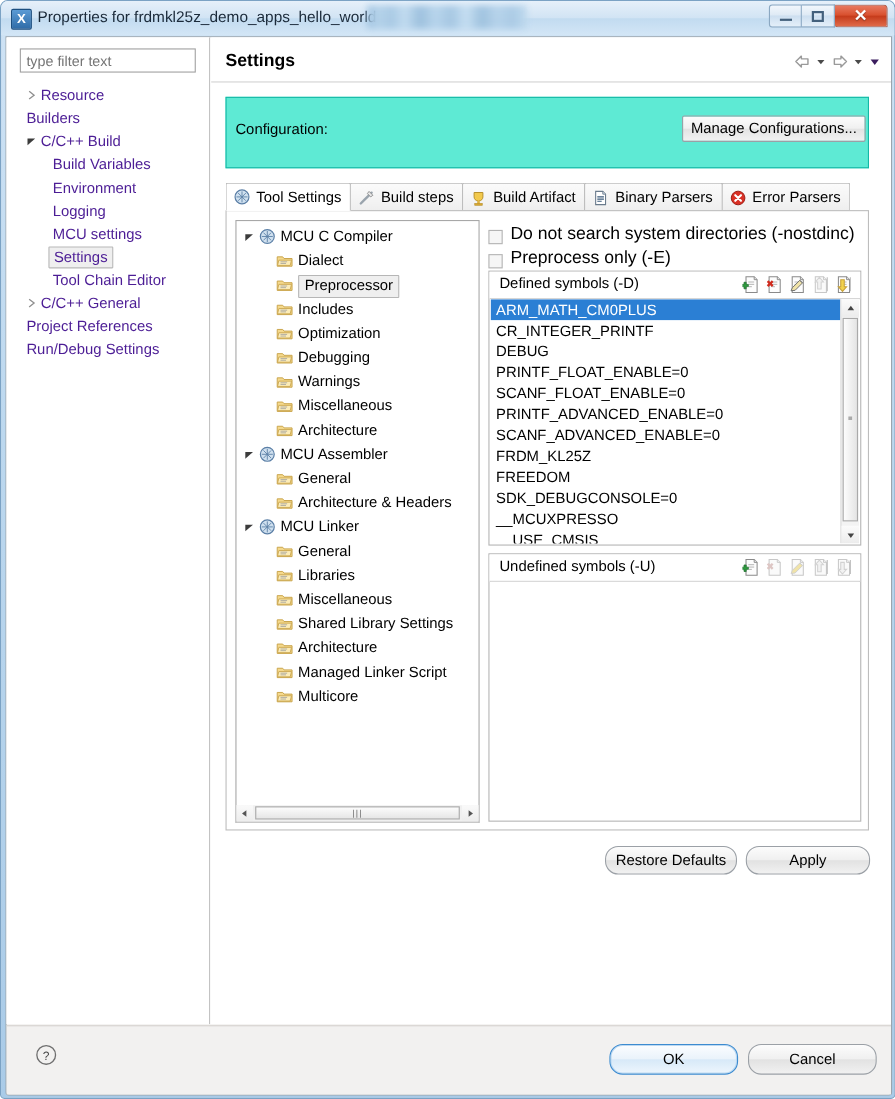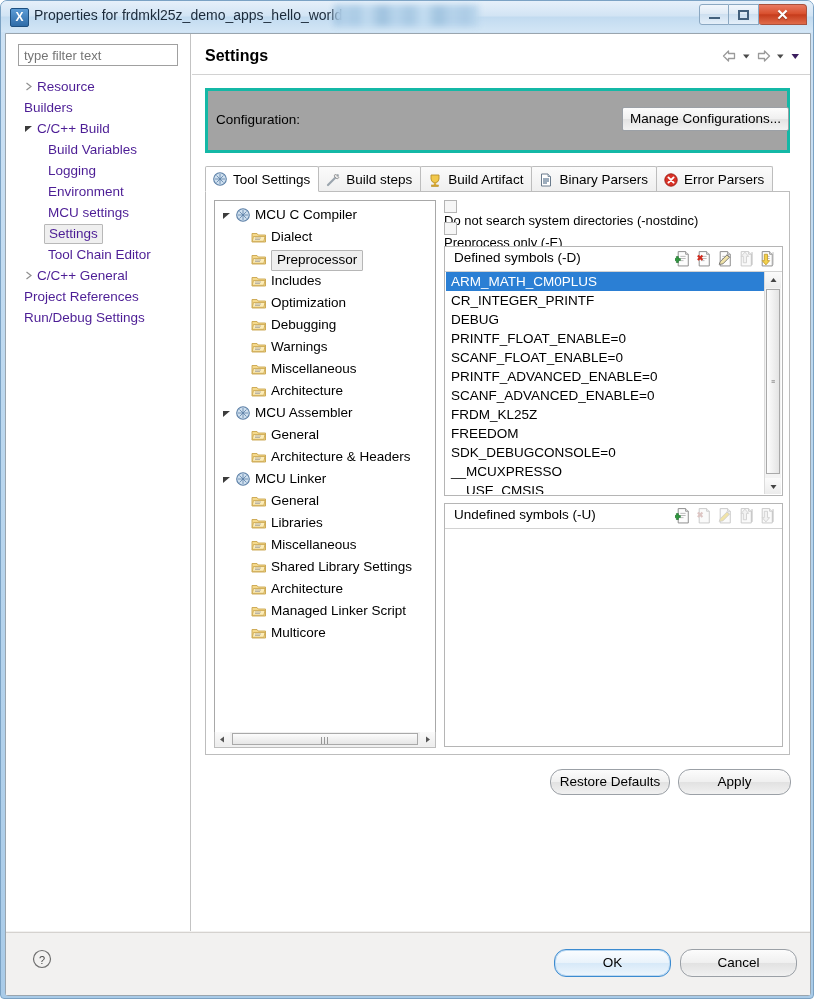--- a/index.html
+++ b/index.html
@@ -189,22 +189,22 @@
     position: absolute; left: 0; top: 40px;
     width: 618px; height: 1px;
     background: #d2d2d2;
   }
 
   
   .config-group {
     position: absolute; left: 13px; top: 54px;
     width: 585px; height: 65px;
     box-sizing: border-box;
-    border: 3px solid #14b8a6;
-    background: #a3a3a3;
+    border: 1px solid #14b8a6;
+    background: #5eead4;
   }
   .config-label {
     position: absolute; left: 8px; top: 21px;
     font-size: 13.5px;
   }
   .config-select {
     position: absolute; left: 101px; top: 16px;
     width: 306px; height: 24px;
     box-sizing: border-box;
     border: 1px solid #8d9299;
@@ -338,23 +338,22 @@
   }
 
   
   .opts {
     position: absolute; left: 238px; top: 8px;
     width: 339px; height: 547px;
   }
   .chk-row {
     position: relative;
     height: 22px;
-    display: flex; align-items: flex-start;
-    font-size: 13px;
-    flex-direction: column;
+    display: flex; align-items: flex-end;
+    font-size: 16px;
   }
   .chkbox {
     width: 13px; height: 13px;
     box-sizing: border-box;
     border: 1px solid #b4b4b4;
     background: #f6f6f6;
     margin-right: 7px;
     flex: 0 0 13px;
   }
   .sym-group {
@@ -505,22 +504,22 @@
         <input class="filter-box" type="text" placeholder="type filter text" style="">
         <div class="tree-list" id="sidebar-tree">
             <div class="tree-item depth1 has-twisty"><span class="twisty"><svg width="9" height="9" viewBox="0 0 9 9" style="vertical-align:middle">
                   <path d="M2.5 1 L7 4.5 L2.5 8" fill="none" stroke="#909090" stroke-width="1.2"></path>
                 </svg></span><span class="lbl">Resource</span></div>
             <div class="tree-item depth1"><span class="lbl">Builders</span></div>
             <div class="tree-item depth1 has-twisty"><span class="twisty"><svg width="9" height="9" viewBox="0 0 9 9" style="vertical-align:middle">
                   <path d="M1 2 L8 2 L1 8 Z" fill="#3c3c3c"></path>
                 </svg></span><span class="lbl">C/C++ Build</span></div>
             <div class="tree-item depth2"><span class="lbl">Build Variables</span></div>
+            <div class="tree-item depth2"><span class="lbl">Environment</span></div>
             <div class="tree-item depth2"><span class="lbl">Logging</span></div>
-            <div class="tree-item depth2"><span class="lbl">Environment</span></div>
             <div class="tree-item depth2"><span class="lbl">MCU settings</span></div>
             <div class="tree-item depth2 selected"><span class="lbl">Settings</span></div>
             <div class="tree-item depth2"><span class="lbl">Tool Chain Editor</span></div>
             <div class="tree-item depth1 has-twisty"><span class="twisty"><svg width="9" height="9" viewBox="0 0 9 9" style="vertical-align:middle">
                   <path d="M2.5 1 L7 4.5 L2.5 8" fill="none" stroke="#909090" stroke-width="1.2"></path>
                 </svg></span><span class="lbl">C/C++ General</span></div>
             <div class="tree-item depth1"><span class="lbl">Project References</span></div>
             <div class="tree-item depth1"><span class="lbl">Run/Debug Settings</span></div>
           </div>
       </div>

